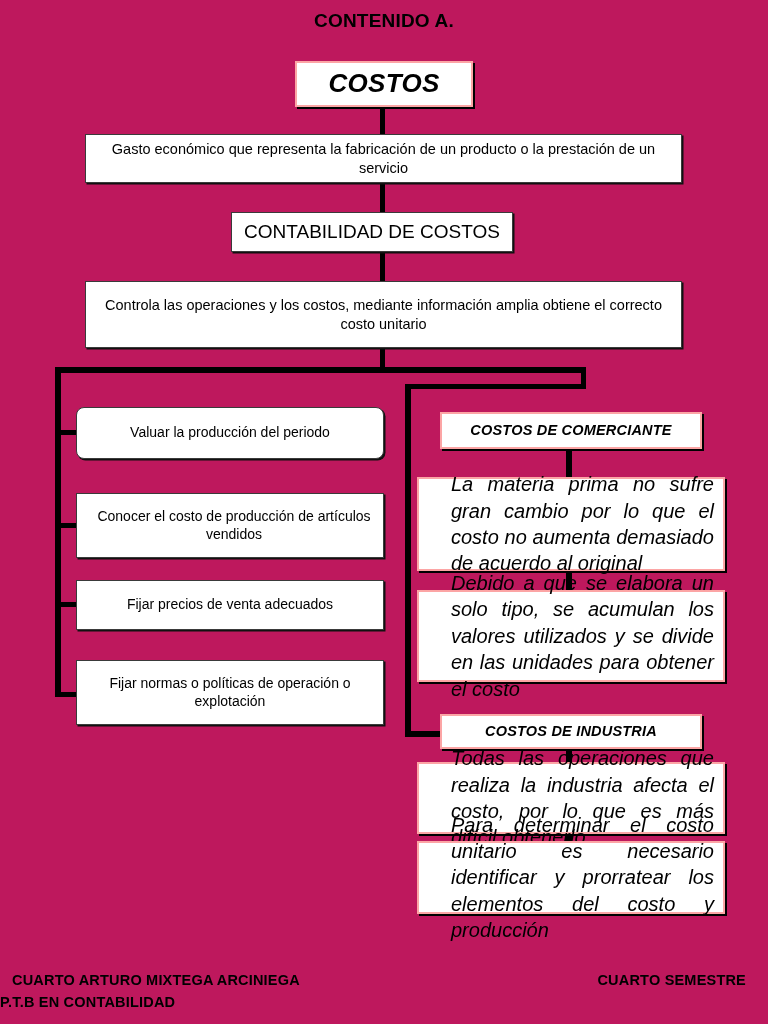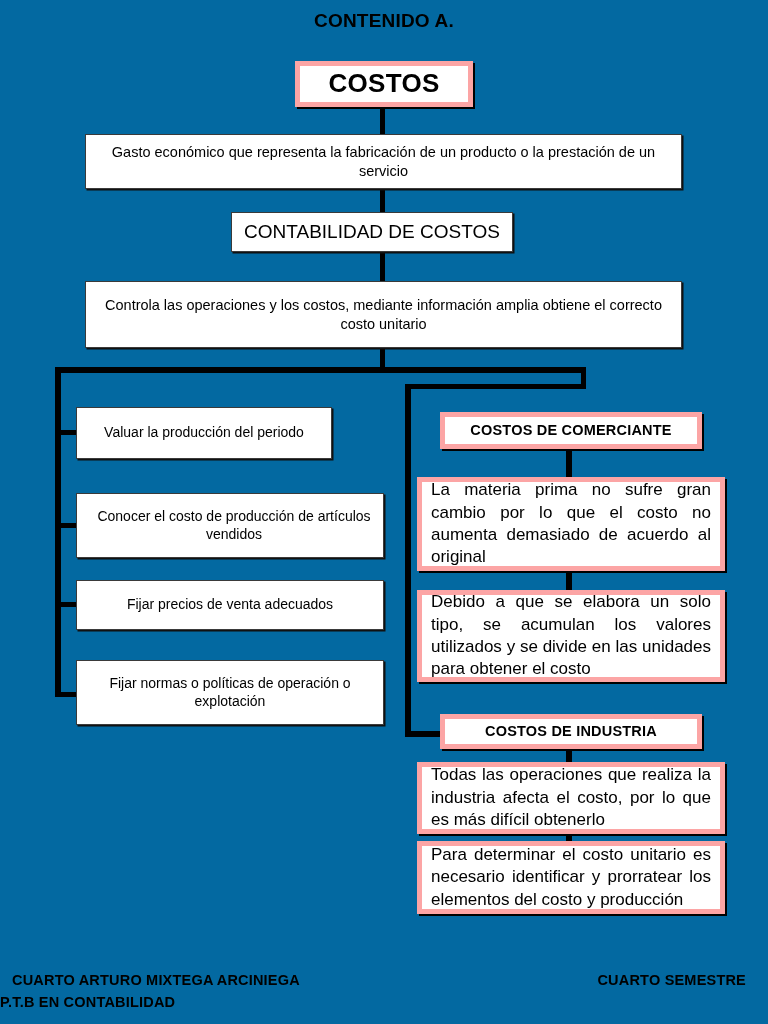--- a/index.html
+++ b/index.html
@@ -10,21 +10,21 @@
   }
   body {
     font-family: "Liberation Sans", sans-serif;
     color: #000000;
   }
   #page {
     position: relative;
     width: 768px;
     height: 1024px;
     overflow: hidden;
-    background: #0369a1;
+    background: #be185d;
   }
 
   
   .page-title {
     position: absolute;
     left: 0;
     top: 10px;
     width: 768px;
     text-align: center;
     font-size: 19px;
@@ -45,21 +45,21 @@
     z-index: 5;
   }
   .node .txt {
     display: block;
     width: 100%;
     padding: 0 10px;
     box-sizing: border-box;
     line-height: 1.28;
   }
 
-  .node.heavy { border: 5px solid #fca5a5; box-shadow: 2px 2px 0 0 #000; }
+  .node.heavy { border: 2px solid #fca5a5; box-shadow: 2px 2px 0 0 #000; font-style: italic; }
 
   
   .n-costos .txt {
     font-size: 26px;
     font-weight: bold;
     text-align: center;
     letter-spacing: 0.3px;
   }
   .n-contab .txt {
     font-size: 19px;
@@ -74,25 +74,26 @@
     font-size: 14px;
     text-align: center;
   }
   .n-head .txt {
     font-size: 14.5px;
     font-weight: bold;
     text-align: center;
     letter-spacing: 0.2px;
   }
   .n-just .txt {
-    font-size: 17px;
+    font-size: 20px;
     text-align: justify;
     text-align-last: left;
     padding: 0 9px;
     line-height: 1.32;
+    margin-left: 23px;
   }
 
   
   .conn {
     position: absolute;
     background: #000000;
     z-index: 1;
   }
 
   
@@ -143,33 +144,33 @@
   <div class="conn" style="left:566px; top:570px; width:6px; height:22px;"></div>
 
   <div class="conn" style="left:566px; top:748px; width:6px; height:16px;"></div>
 
   <div class="conn" style="left:566px; top:826px; width:6px; height:18px;"></div>
 
   <div class="node heavy n-costos" style="left:295px; top:61px; width:178px; height:46px;">
     <span class="txt">COSTOS</span>
   </div>
 
-  <div class="node n-desc" style="left:85px; top:134px; width:597px; height:55px;">
+  <div class="node n-desc" style="left:85px; top:134px; width:597px; height:49px;">
     <span class="txt">Gasto económico que representa la fabricación de un producto o la prestación de un servicio</span>
   </div>
 
   <div class="node n-contab" style="left:231px; top:212px; width:282px; height:40px;">
     <span class="txt">CONTABILIDAD DE COSTOS</span>
   </div>
 
   <div class="node n-desc" style="left:85px; top:281px; width:597px; height:67px;">
     <span class="txt">Controla las operaciones y los costos, mediante información amplia obtiene el correcto costo unitario</span>
   </div>
 
-  <div class="node n-left" style="left:76px; top:407px; width:256px; height:52px;">
+  <div class="node n-left" style="left:76px; top:407px; width:308px; height:52px;border-radius:8px;">
     <span class="txt">Valuar la producción del periodo</span>
   </div>
 
   <div class="node n-left" style="left:76px; top:493px; width:308px; height:65px;padding-left:8px;">
     <span class="txt">Conocer el costo de producción de artículos vendidos</span>
   </div>
 
   <div class="node n-left" style="left:76px; top:580px; width:308px; height:50px;">
     <span class="txt">Fijar precios de venta adecuados</span>
   </div>

